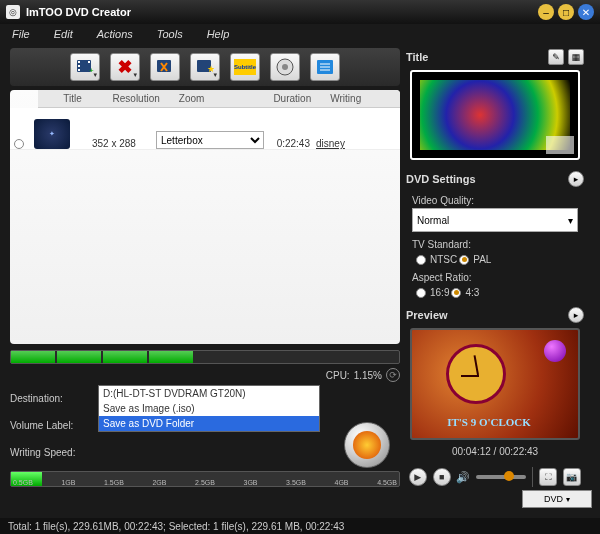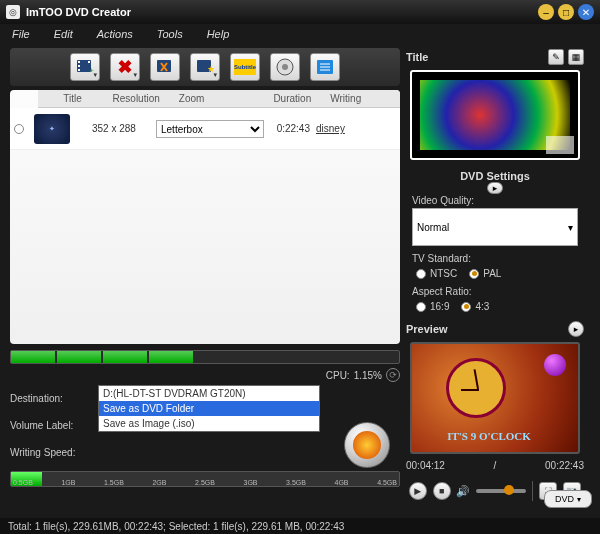--- a/index.html
+++ b/index.html
@@ -18,21 +18,21 @@
   .right { width:184px; padding:4px 6px 2px 0; display:flex; flex-direction:column; gap:4px;}
   .toolbar { background:linear-gradient(#404040,#2a2a2a); border-radius:4px; height:38px; display:flex; align-items:center; justify-content:center; gap:10px; margin-bottom:4px;}
   .tool-btn{ width:30px; height:28px; background:linear-gradient(#fafafa,#d8d8d8); border:1px solid #888; border-radius:3px; display:flex;align-items:center;justify-content:center; position:relative;}
   .tool-red{ color:#c00; font-size:18px; font-weight:bold;}
   .tool-ic{ width:20px;height:20px; display:flex;align-items:center;justify-content:center;}
   .dd-arrow{position:absolute;right:2px;bottom:1px;font-size:7px;color:#333;}
   .list-panel{ background:linear-gradient(#fcfcfc,#f0f0f0); border-radius:4px; flex:0 0 auto; height:254px; overflow:hidden;}
   .list-header{ display:flex; background:#e8e8e8; font-size:10px; color:#555; height:18px; align-items:center; border-bottom:1px solid #ccc;margin-left:28px;}
   .list-header > div{ padding-left:6px;}
   .col-chk{width:20px;} .col-title{width:52px;} .col-res{width:70px;} .col-zoom{width:100px;} .col-dur{width:60px;} .col-loc{width:80px;}
-  .list-row{ display:flex; align-items:center; height:42px; border-bottom:1px solid #eee; background:#fff;}
+  .list-row{ display:flex; align-items:flex-end; height:42px; border-bottom:1px solid #eee; background:#fff;}
   .thumb{ width:36px;height:30px;background:radial-gradient(circle,#2a3a6a,#0a1a3a); border-radius:3px; margin-left:4px; display:flex;align-items:center;justify-content:center;color:#9bf;font-size:7px;}
   .list-row .cell{font-size:10px;color:#333;padding-left:6px;}
   .zoom-select{ font-size:10px; height:18px; width:108px; border:1px solid #aaa; background:#fff;}
   .link{color:#1a4dcc;text-decoration:underline;}
   .bottom-block{ margin-top:6px; display:flex; flex-direction:column; gap:2px;}
   .progress-strip{ height:14px; background:#2a2a2a; border:1px solid #555; border-radius:2px; display:flex;}
   .pchunk{ width:44px;height:100%;background:linear-gradient(#5c5,#0a0);margin-right:2px;}
   .cpu-row{ display:flex; justify-content:flex-end; align-items:center; gap:4px; margin-top:2px;}
   .cpu-row span{color:#ccc;font-size:10px;}
   .refresh-ic{width:14px;height:14px;border:1px solid #888;border-radius:7px;display:flex;align-items:center;justify-content:center;font-size:9px;color:#888;}
@@ -41,45 +41,45 @@
   .dest-select{flex:0 0 222px;height:20px;border:2px solid #d00;background:#fff;font-size:10px;display:flex;align-items:center;justify-content:space-between;padding:0 4px;}
   .dropdown-open{position:absolute;width:222px;background:#fff;border:1px solid #666;font-size:10px;z-index:10;margin-top:20px;}
   .ddo-item{padding:2px 4px;color:#333;}
   .ddo-sel{background:#2a6adf;color:#fff;}
   .burn-btn{ width:46px;height:46px;border-radius:23px;background:radial-gradient(circle at 35% 30%,#fff,#d0d0d0 45%,#888);border:1px solid #666;position:absolute;left:344px;top:422px;display:flex;align-items:center;justify-content:center;}
   .burn-inner{width:28px;height:28px;border-radius:14px;background:radial-gradient(circle,#ffcc33,#d84400);}
   .capacity-bar{height:16px;background:#333;border:1px solid #555;border-radius:2px;margin-top:6px;display:flex;align-items:center;position:relative;}
   .cap-fill{height:100%;width:8%;background:linear-gradient(#6f6,#0a0);}
   .cap-ticks{position:absolute;inset:0;display:flex;justify-content:space-between;padding:0 2px;align-items:flex-end;}
   .cap-ticks span{color:#bbb;font-size:7px;}
-  .dvd-chip{position:absolute;right:8px;top:490px;width:48px;height:18px;background:#eee;border:1px solid #888;border-radius:7px;font-size:9px;display:flex;align-items:center;justify-content:center;gap:3px;}
+  .dvd-chip{position:absolute;right:8px;top:490px;width:70px;height:18px;background:#eee;border:1px solid #888;border-radius:0;font-size:9px;display:flex;align-items:center;justify-content:center;gap:3px;}
   .statusbar{height:16px;background:#111;color:#ccc;font-size:10px;display:flex;align-items:center;padding-left:8px;}
   
   .panel-head{display:flex;align-items:center;justify-content:space-between;height:18px;}
   .panel-head h4{font-size:11px;color:#ddd;font-weight:bold;}
   .panel-btns{display:flex;gap:4px;}
   .sq-btn{width:16px;height:16px;background:linear-gradient(#fafafa,#d0d0d0);border:1px solid #888;border-radius:2px;font-size:9px;display:flex;align-items:center;justify-content:center;}
   .expand-arrow{width:16px;height:16px;border:1px solid #888;border-radius:8px;background:linear-gradient(#fafafa,#d0d0d0);font-size:9px;display:flex;align-items:center;justify-content:center;}
   .menu-preview{width:170px;height:90px;background:#000;border:2px solid #fff;border-radius:3px;align-self:center;position:relative;overflow:hidden;}
   .menu-preview-inner{position:absolute;inset:8px;background:radial-gradient(circle at 40% 50%,#d33,#22a 35%,#0a4 60%,#cc0 80%,#000);}
   .thumblet{position:absolute;right:4px;bottom:4px;width:28px;height:18px;background:#fff;opacity:.6;}
   .setting-row{display:flex;flex-direction:column;margin-top:3px;}
   .setting-label{color:#ccc;font-size:10px;margin:0 0 2px 6px;}
-  .setting-select{height:38px;border:1px solid #aaa;background:#fff;font-size:10px;margin:0 6px;padding:0 4px;display:flex;align-items:center;justify-content:space-between;}
-  .radio-row{display:flex;gap:12px;margin:2px 0 0 10px;}
+  .setting-select{height:24px;border:1px solid #aaa;background:#fff;font-size:10px;margin:0 6px;padding:0 4px;display:flex;align-items:center;justify-content:space-between;}
+  .radio-row{display:flex;gap:2px;margin:2px 0 0 10px;}
   .radio-opt{display:flex;align-items:center;gap:4px;color:#ccc;font-size:10px;}
   .radio-dot{width:10px;height:10px;border:1px solid #888;border-radius:5px;background:#fff;display:flex;align-items:center;justify-content:center;}
   .radio-dot.sel::after{content:"";width:5px;height:5px;background:#c80;border-radius:3px;}
   .preview-box{width:170px;height:112px;border:2px solid #555;border-radius:3px;align-self:center;background:radial-gradient(circle at 30% 40%,#e08030,#a03010 60%,#601000);position:relative;overflow:hidden;}
   .clock{position:absolute;left:34px;top:14px;width:60px;height:60px;border-radius:30px;background:#e8b030;border:3px solid #803;}
   .clock::after{content:"";position:absolute;left:28px;top:8px;width:2px;height:20px;background:#300;transform-origin:bottom;transform:rotate(-10deg);}
   .clock::before{content:"";position:absolute;left:12px;top:28px;width:18px;height:2px;background:#300;}
   .purple-ball{position:absolute;right:12px;top:10px;width:22px;height:22px;border-radius:11px;background:radial-gradient(circle at 35% 30%,#e7f,#70a);}
   .nine-text{position:absolute;left:0;right:12px;bottom:10px;text-align:center;font-size:11px;font-weight:bold;color:#9df;font-family:"Comic Sans MS",cursive;}
-  .time-row{display:flex;justify-content:space-between;color:#ccc;font-size:10px;margin-top:2px;}
+  .time-row{display:flex;justify-content:center;color:#ccc;font-size:10px;margin-top:2px;}
   .controls{display:flex;align-items:center;gap:6px;margin-top:6px;justify-content:center;}
   .ctl{width:18px;height:18px;border:1px solid #888;border-radius:9px;background:linear-gradient(#fafafa,#d0d0d0);display:flex;align-items:center;justify-content:center;font-size:9px;color:#333;}
   .vol-slider{width:50px;height:4px;background:#888;border-radius:2px;position:relative;}
   .vol-thumb{position:absolute;left:28px;top:-4px;width:10px;height:10px;border-radius:5px;background:#d80;}
   .sep{width:1px;height:20px;background:#555;}
 </style>
 </head>
 <body>
 
 <div class="window">
@@ -198,22 +198,22 @@
         </div>
 
         <div class="form-row" style="position:relative;">
           <div class="form-label">Destination:</div>
           <div class="dest-select">
             <span>D:(HL-DT-ST DVDRAM GT20N)</span>
             <span>▾</span>
           </div>
           <div class="dropdown-open" style="left:88px;">
             <div class="ddo-item">D:(HL-DT-ST DVDRAM GT20N)</div>
+            <div class="ddo-item">Save as Image (.iso)</div>
             <div class="ddo-item ddo-sel">Save as DVD Folder</div>
-            <div class="ddo-item">Save as Image (.iso)</div>
           </div>
         </div>
         <div class="form-row">
             <div class="form-label">Volume Label:</div>
           </div>
         <div class="form-row">
             <div class="form-label">Writing Speed:</div>
           </div>
 
         <div class="burn-btn">
@@ -251,21 +251,21 @@
           <div class="sq-btn">
               <span>▦</span>
             </div>
         </div>
       </div>
       <div class="menu-preview">
         <div class="menu-preview-inner"></div>
         <div class="thumblet"></div>
       </div>
 
-      <div class="panel-head" style="margin-top:6px;flex-direction:column;">
+      <div class="panel-head" style="margin-top:6px;">
         <h4>DVD Settings</h4>
         <div class="expand-arrow">
             <span>▸</span>
           </div>
       </div>
       <div class="setting-row">
         <div class="setting-label">Video Quality:</div>
         <div class="setting-select">
           <span>Normal</span>
           <span>▾</span>

